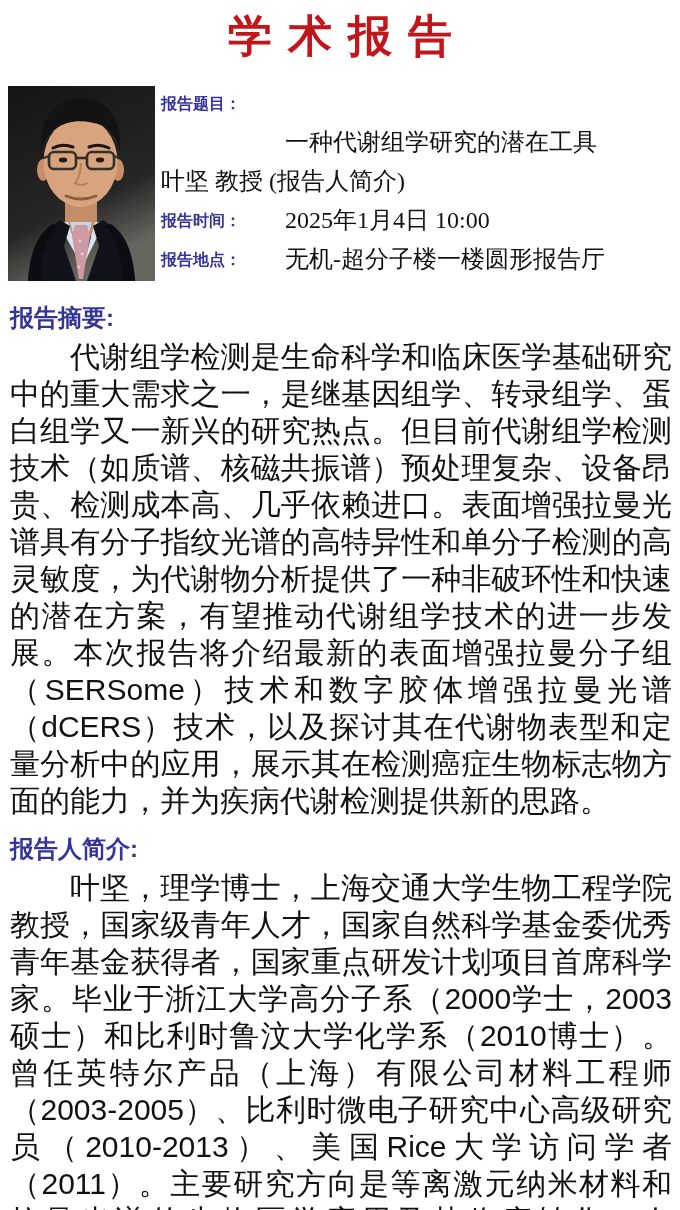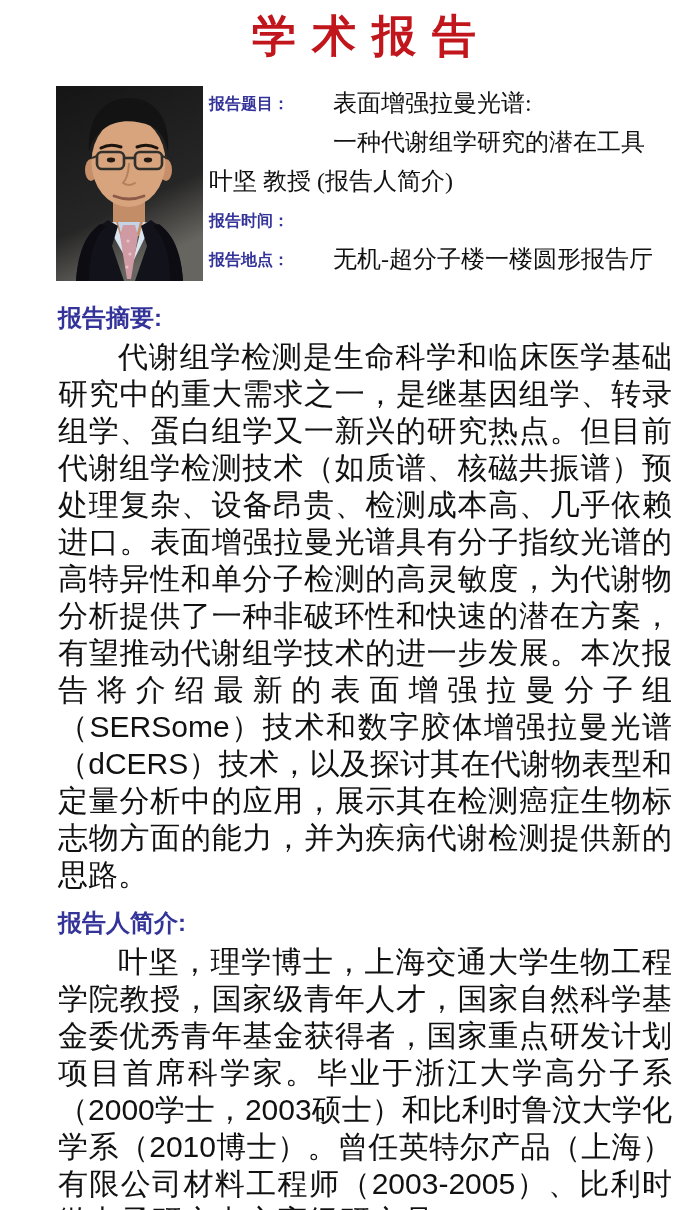--- a/index.html
+++ b/index.html
@@ -10,21 +10,20 @@
   *{box-sizing:border-box;}
   html,body{margin:0;padding:0;background:#ffffff;}
   .page{
     position:relative;
     width:680px;height:1210px;
     margin:0 auto;
     background:#ffffff;
     overflow:hidden;
     font-family:"Liberation Serif","DejaVu Serif",serif;
     color:var(--text-black);
-    padding-left:48px;
   }
   .main-title{
     margin:10px 0 0 0;
     text-align:center;
     font-family:"DejaVu Serif","Liberation Serif",serif;
     font-weight:bold;
     font-size:44px;
     line-height:52px;
     letter-spacing:16px;
     text-indent:16px; 
@@ -163,31 +162,31 @@
 
         <path d="M73,78 Q72,92 67,97 Q73,101 79,97" stroke="#b5805c" stroke-width="2" fill="none" stroke-linecap="round"></path>
 
         <path d="M58,110 Q73,116 88,110" stroke="#8d5a48" stroke-width="2.8" fill="none" stroke-linecap="round"></path>
       </svg>
     </div>
 
     <div class="info-block">
       <div class="info-row">
         <span class="info-label">报告题目：</span>
-        <span class="info-value">表面增强拉曼光谱:</span>
       </div>
       <div class="info-row">
         <span class="info-label"></span>
         <span class="info-value">一种代谢组学研究的潜在工具</span>
       </div>
       <div class="info-row">
         <span class="info-value">叶坚 教授 (报告人简介)</span>
       </div>
       <div class="info-row">
         <span class="info-label">报告时间：</span>
+        <span class="info-value">2025年1月4日 10:00</span>
       </div>
       <div class="info-row">
         <span class="info-label">报告地点：</span>
         <span class="info-value">无机-超分子楼一楼圆形报告厅</span>
       </div>
     </div>
   </div>
 
   <h2 class="section-heading abstract-heading">报告摘要:</h2>
   <p class="body-text">代谢组学检测是生命科学和临床医学基础研究中的重大需求之一，是继基因组学、转录组学、蛋白组学又一新兴的研究热点。但目前代谢组学检测技术（如质谱、核磁共振谱）预处理复杂、设备昂贵、检测成本高、几乎依赖进口。表面增强拉曼光谱具有分子指纹光谱的高特异性和单分子检测的高灵敏度，为代谢物分析提供了一种非破环性和快速的潜在方案，有望推动代谢组学技术的进一步发展。本次报告将介绍最新的表面增强拉曼分子组（SERSome）技术和数字胶体增强拉曼光谱（dCERS）技术，以及探讨其在代谢物表型和定量分析中的应用，展示其在检测癌症生物标志物方面的能力，并为疾病代谢检测提供新的思路。</p>

